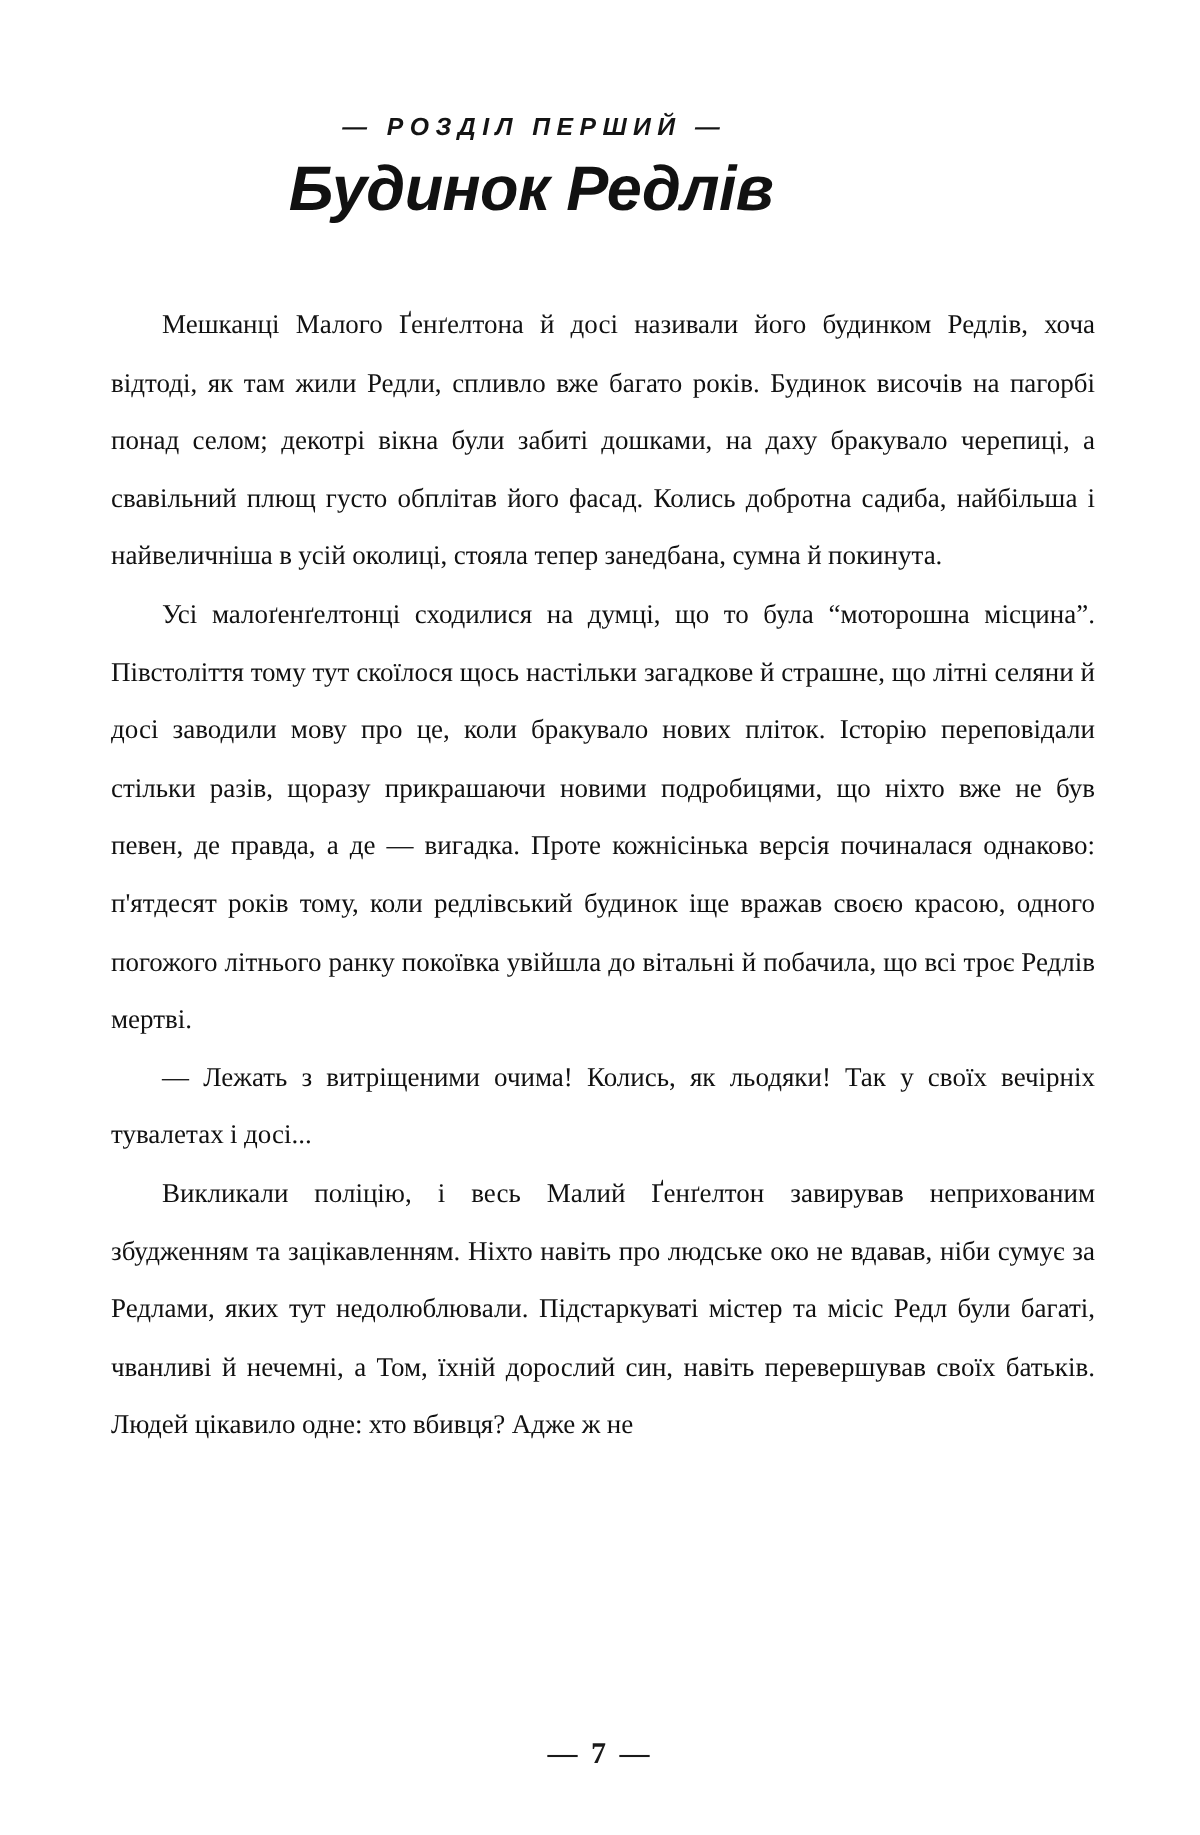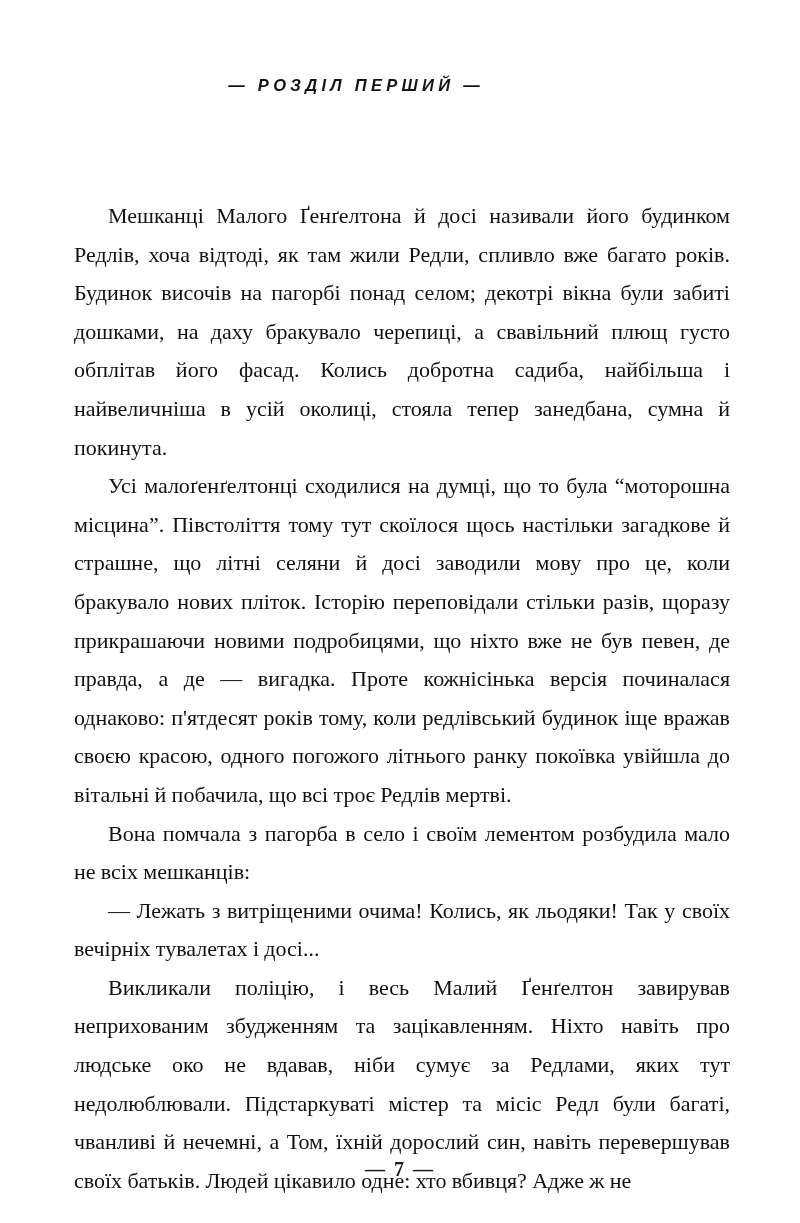--- a/index.html
+++ b/index.html
@@ -61,21 +61,21 @@
   
   .text-column {
     position: absolute;
     left: 74px;
     top: 197px;
     width: 656px;
   }
 
   .para {
     margin: 0;
-    font-size: 22px;
+    font-size: 18px;
     line-height: 38.6px;
     text-align: justify;
     text-align-last: left;
     text-indent: 34px;
     color: #111111;
     word-spacing: -0.2px;
     hyphens: manual;
   }
 
   .para.tight {
@@ -96,25 +96,25 @@
     color: #1a1a1a;
   }
 </style>
 </head>
 <body>
 
 <div class="page">
 
   <div class="chapter-head">
     <div class="chapter-kicker">— РОЗДІЛ ПЕРШИЙ —</div>
+    <div class="chapter-title">Будинок Редлів</div>
   </div>
 
   <div class="text-column">
     <p class="para">Мешканці Малого Ґенґелтона й досі називали його будинком Редлів, хоча відтоді, як там жили Редли, спливло вже багато років. Будинок височів на пагорбі понад селом; декотрі вікна були забиті дошками, на даху бракувало черепиці, а свавільний плющ густо обплітав його фасад. Колись добротна садиба, найбільша і найвеличніша в усій околиці, стояла тепер занедбана, сумна й покинута.</p>
     <p class="para">Усі малоґенґелтонці сходилися на думці, що то була “моторошна місцина”. Півстоліття тому тут скоїлося щось настільки загадкове й страшне, що літні селяни й досі заводили мову про це, коли бракувало нових пліток. Історію переповідали стільки разів, щоразу прикрашаючи новими подробицями, що ніхто вже не був певен, де правда, а де — вигадка. Проте кожнісінька версія починалася однаково: п'ятдесят років тому, коли редлівський будинок іще вражав своєю красою, одного погожого літнього ранку покоївка увійшла до вітальні й побачила, що всі троє Редлів мертві.</p>
-    <p class="para tight">Вона помчала з пагорба в село і своїм лементом розбудила мало не всіх мешканців:</p>
     <p class="para tight">— Лежать з витріщеними очима! Колись, як льодяки! Так у своїх вечірніх тувалетах і досі...</p>
     <p class="para">Викликали поліцію, і весь Малий Ґенґелтон завирував неприхованим збудженням та зацікавленням. Ніхто навіть про людське око не вдавав, ніби сумує за Редлами, яких тут недолюблювали. Підстаркуваті містер та місіс Редл були багаті, чванливі й нечемні, а Том, їхній дорослий син, навіть перевершував своїх батьків. Людей цікавило одне: хто вбивця? Адже ж не</p>
   </div>
 
   <div class="folio">— 7 —</div>
 
 </div>
 
 </body></html>

